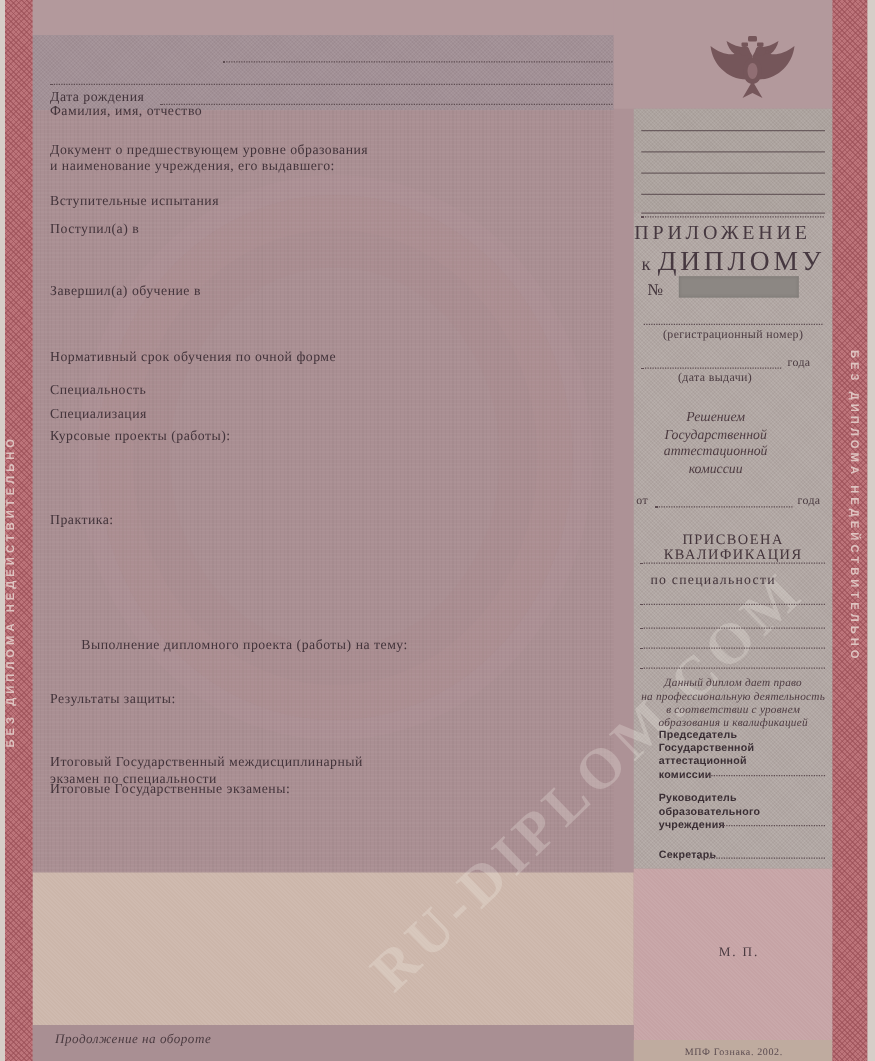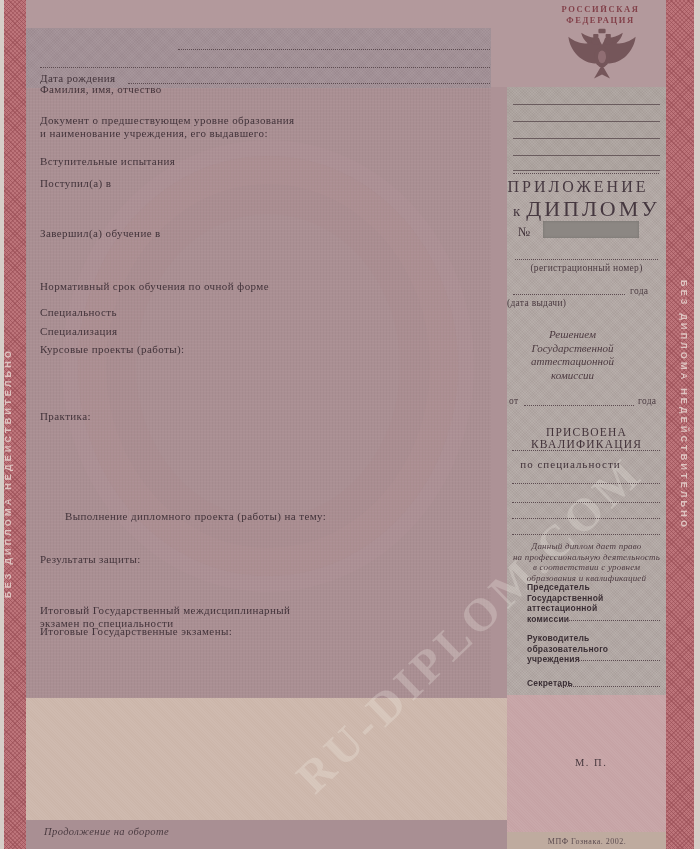--- a/index.html
+++ b/index.html
@@ -92,24 +92,20 @@
   <div class="abs border-strip" style="left:4px;top:0;width:22px;height:849px;"></div>
   <div class="abs border-strip" style="left:666px;top:0;width:28px;height:849px;"></div>
   <div class="abs edge" style="left:0;top:0;width:4px;height:849px;"></div>
   <div class="abs edge" style="left:694px;top:0;width:6px;height:849px;"></div>
 
   <div class="abs vtext vtext-flip" style="left:3px;top:268px;height:330px;">БЕЗ ДИПЛОМА НЕДЕЙСТВИТЕЛЬНО</div>
   <div class="abs vtext" style="left:679px;top:280px;height:300px;">БЕЗ ДИПЛОМА НЕДЕЙСТВИТЕЛЬНО</div>
 
   <div class="abs watermark" style="left:150px;top:585px;width:640px;height:80px;line-height:80px;">RU-DIPLOM.COM</div>
 
-  <div class="abs rf" style="left:523px;top:4px;width:155px;">
-    <div>РОССИЙСКАЯ</div>
-    <div>ФЕДЕРАЦИЯ</div>
-  </div>
   <div class="abs" style="left:562px;top:27px;">
     <svg width="80" height="58" viewBox="0 0 100 72">
       <g fill="#6d4d51" opacity="0.88">
         <path d="M50 45 C38 47 27 43 19 35 C13 29 9 21 8 12 C17 19 25 21 32 20 C28 17 25 12 24 7 C32 12 39 14 45 13 L50 22 Z"></path>
         <path d="M50 45 C62 47 73 43 81 35 C87 29 91 21 92 12 C83 19 75 21 68 20 C72 17 75 12 76 7 C68 12 61 14 55 13 L50 22 Z"></path>
         <ellipse cx="50" cy="37" rx="9.5" ry="13"></ellipse>
         <path d="M50 47 L40 64 L50 59 L60 64 Z"></path>
         <circle cx="42" cy="17" r="5"></circle>
         <circle cx="58" cy="17" r="5"></circle>
         <path d="M37 16 L30.5 18 L37 20 Z"></path>
@@ -164,21 +160,21 @@
   </div>
 
   <div class="abs lbl" style="left:518px;top:224px;font-size:13px;">№</div>
   <div class="abs numbox" style="left:543px;top:221px;width:96px;height:17px;"></div>
 
   <div class="abs dot" style="left:515px;top:259px;width:143px;"></div>
   <div class="abs caption rc-center" style="left:507px;top:263px;width:159px;text-align:center;">(регистрационный номер)</div>
 
   <div class="abs dot" style="left:513px;top:294px;width:112px;"></div>
   <div class="abs caption" style="left:630px;top:286px;">года</div>
-  <div class="abs caption" style="left:507px;top:298px;width:130px;">(дата выдачи)</div>
+  <div class="abs caption" style="left:507px;top:298px;width:130px;text-align:center;">(дата выдачи)</div>
 
   <div class="abs decision" style="left:507px;top:328px;width:131px;">
     <div>Решением</div>
     <div>Государственной</div>
     <div>аттестационной</div>
     <div>комиссии</div>
   </div>
 
   <div class="abs caption" style="left:509px;top:396px;">от</div>
   <div class="abs dot" style="left:524px;top:405px;width:110px;"></div>

